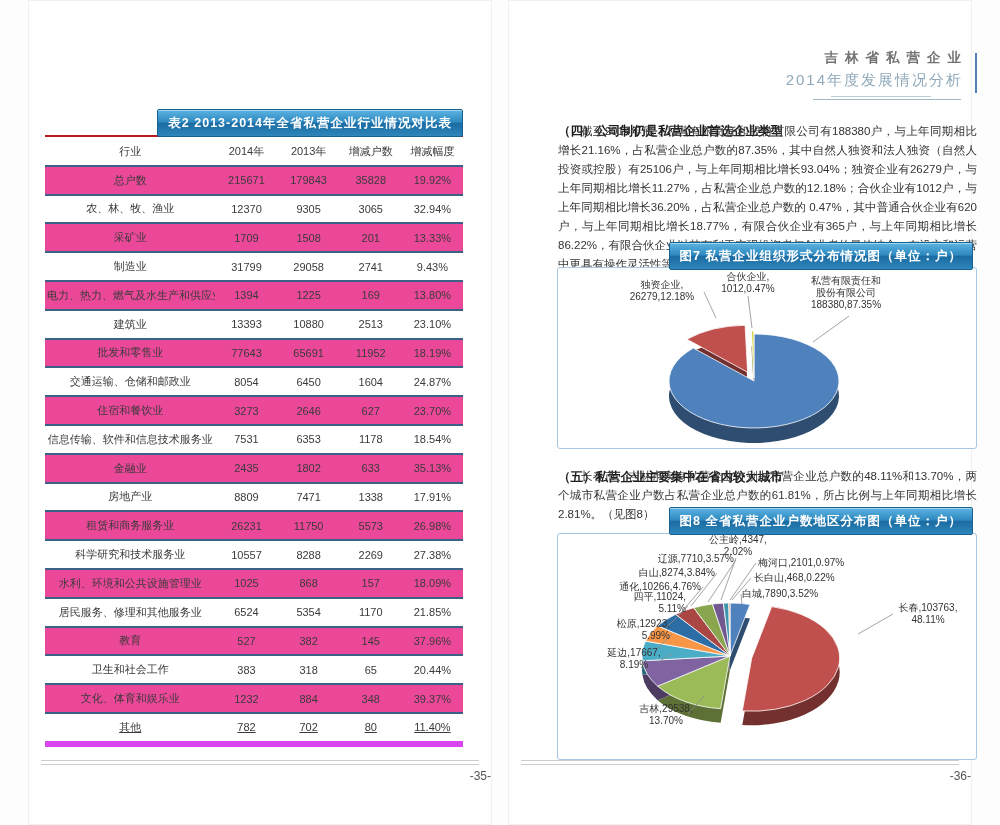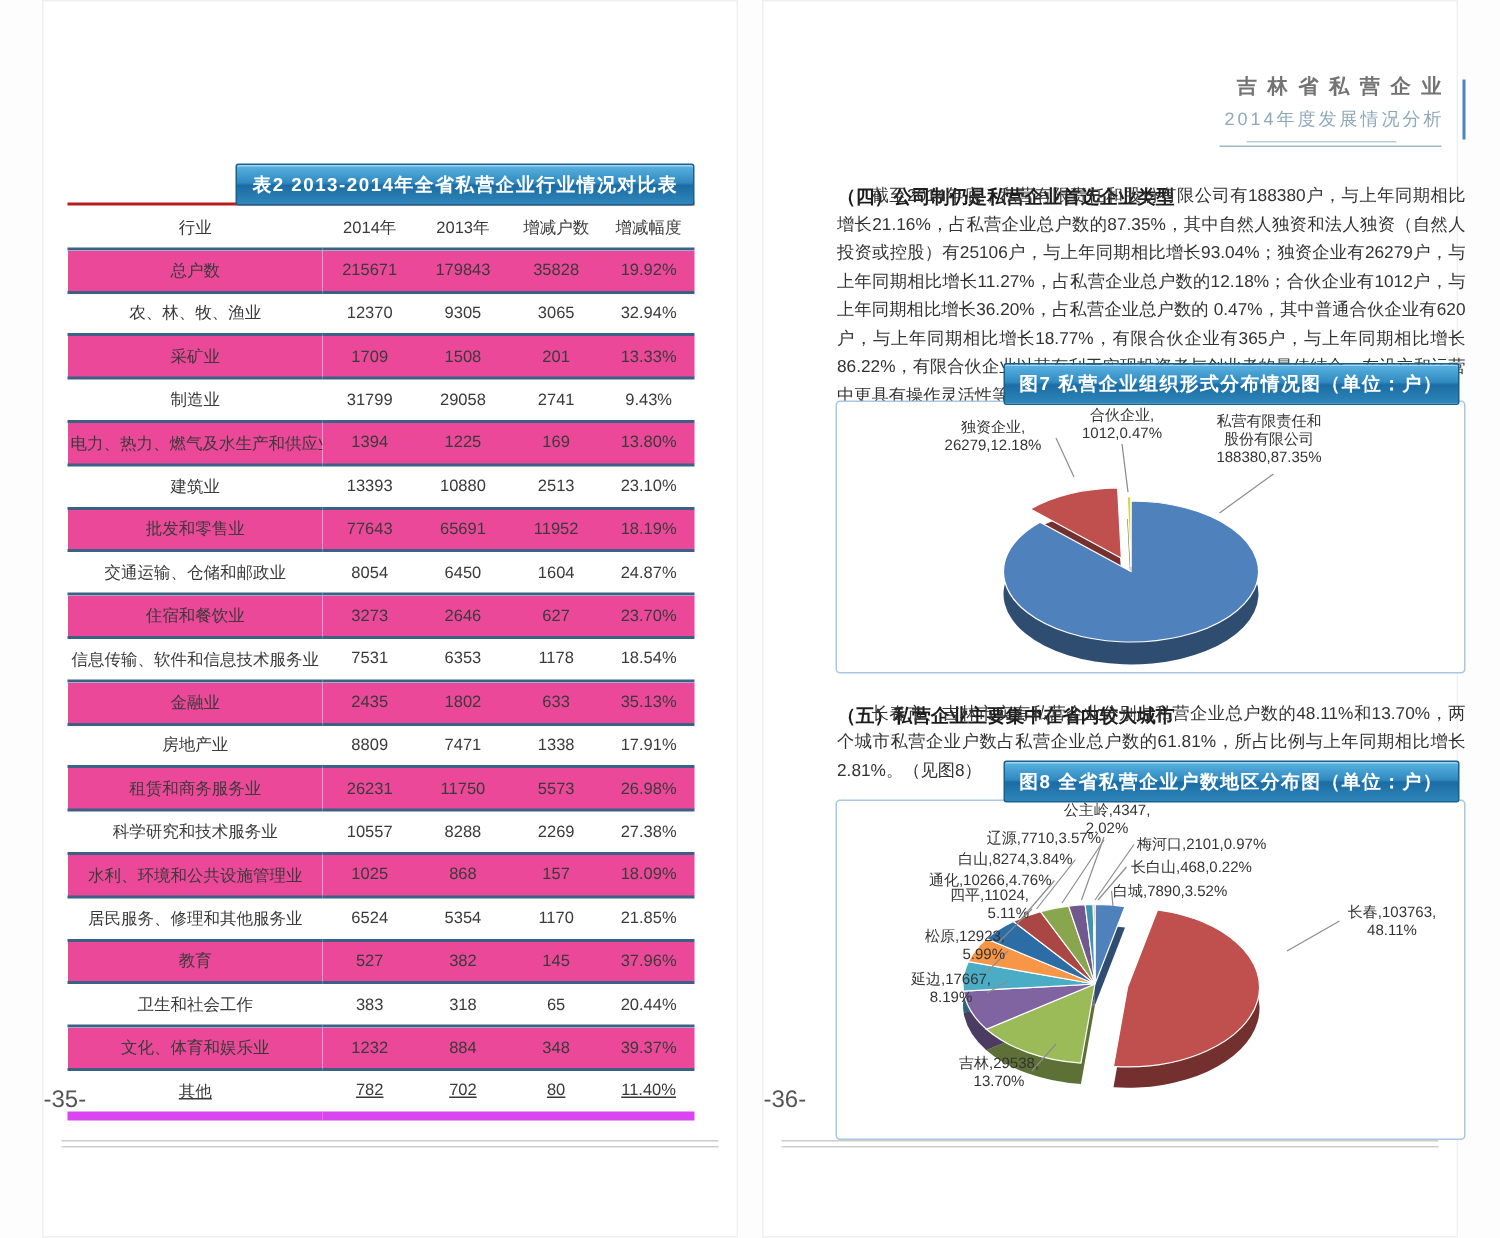--- a/index.html
+++ b/index.html
@@ -24,26 +24,26 @@
   table.industry{position:absolute;top:137px;left:16px;width:418px;border-collapse:collapse;table-layout:fixed;}
   table.industry td,table.industry th{
     font-size:11px;font-weight:normal;color:#3a3a3a;text-align:center;
     height:26.8px;padding:0 2px;border-bottom:2px solid #3c6186;overflow:hidden;white-space:nowrap;
   }
   table.industry tr.shaded{background:#ec4899;}
   table.industry tr:last-child td{border-bottom:6px solid #d946ef;text-decoration:underline;}
 
   
   .foot-rule{position:absolute;left:12px;right:12px;top:759px;height:3px;border-top:1px solid #cdcdcd;border-bottom:1px solid #cdcdcd;}
-  .page-num{position:absolute;top:724px;left:0;width:100%;text-align:left;font-size:16px;color:#555;}
+  .page-num{position:absolute;top:768px;left:0;width:100%;text-align:right;font-size:12px;color:#555;}
 
   
   .rp-head{position:absolute;top:48px;right:10px;text-align:right;}
   .rp-title{font-size:13.5px;font-weight:bold;color:#737373;letter-spacing:7px;margin-right:-7px;}
-  .rp-sub{font-size:12px;color:#8fa9ba;letter-spacing:2px;margin-top:4px;margin-right:-2px;}
+  .rp-sub{font-size:15px;color:#8fa9ba;letter-spacing:2px;margin-top:4px;margin-right:-2px;}
   .hl1{height:1px;background:#b9cdd9;width:100px;margin:6px 30px 0 auto;}
   .hl2{height:1px;background:#9fb8c8;width:148px;margin:2px 0 0 auto;}
   .head-accent{position:absolute;top:52px;right:-6px;width:2px;height:40px;background:#4f81bd;}
 
   .sec-h{position:absolute;left:49px;width:420px;font-size:12.5px;font-weight:bold;color:#1c1c1c;margin-top:16px;}
   .para{position:absolute;left:49px;width:419px;font-size:11.5px;line-height:19px;text-align:justify;color:#333;text-indent:2em;}
 
   .fbar{position:absolute;right:-2px;z-index:3;padding-left:20px;}
   .chartbox{position:absolute;left:48px;width:418px;border:1px solid #a9c7e2;border-radius:3px;background:#fff;z-index:1;}
   .chartbox svg{display:block;width:100%;height:100%;}

